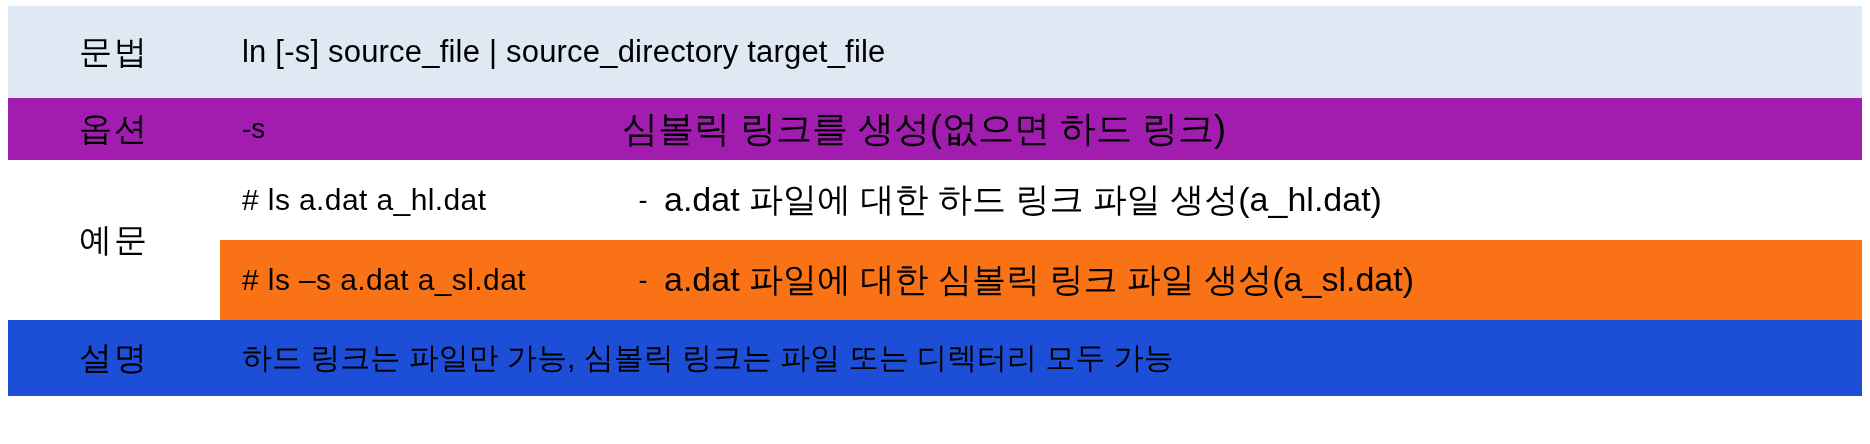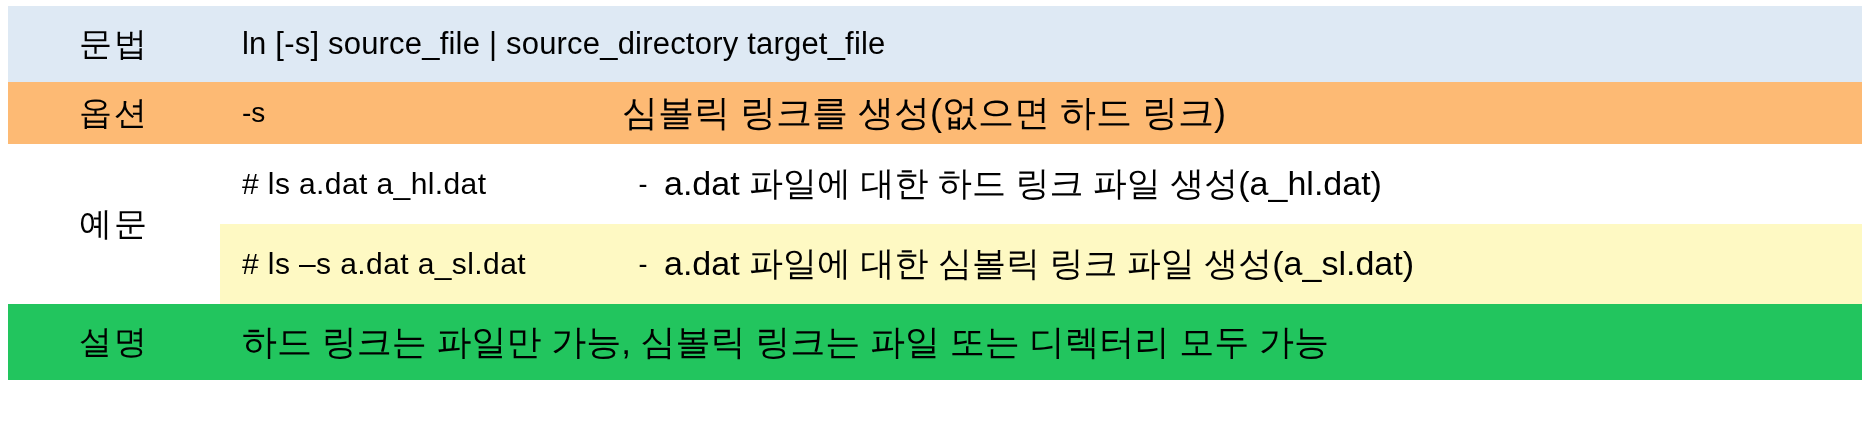--- a/index.html
+++ b/index.html
@@ -50,27 +50,27 @@
   .rule-mid {
     border-top: 3px solid #5b9bd5;
   }
   .rule-bottom {
     border-bottom: 3px solid #5b9bd5;
   }
 
   
   .row-syntax td {
     background: #dee9f4;
-    height: 76px;
+    height: 92px;
   }
 
-  .row-option td { height: 62px; background: #fdba74; }
+  .row-option td { height: 62px; background: #a21caf; }
   .row-ex1 td    { height: 80px; background: #ffffff; }
-  .row-ex2 td    { height: 80px; background: #fef9c3; }
-  .row-desc td   { height: 76px; background: #22c55e; }
+  .row-ex2 td    { height: 80px; background: #f97316; }
+  .row-desc td   { height: 76px; background: #1d4ed8; }
 
   .label-cell {
     text-align: center;
     font-size: 33px;
     font-weight: 400;
     letter-spacing: 2px;
     color: #000;
     white-space: nowrap;
   }
 
@@ -115,21 +115,21 @@
     width: 42px;
     flex: 0 0 42px;
     font-size: 27px;
     text-align: center;
   }
   .ex-desc {
     font-size: 34px;
   }
 
   .desc-text {
-    font-size: 35px;
+    font-size: 30px;
   }
 
   
   .ex-sep {
     border-top: 3px solid #8db3e2;
   }
 </style>
 </head>
 <body>
 

